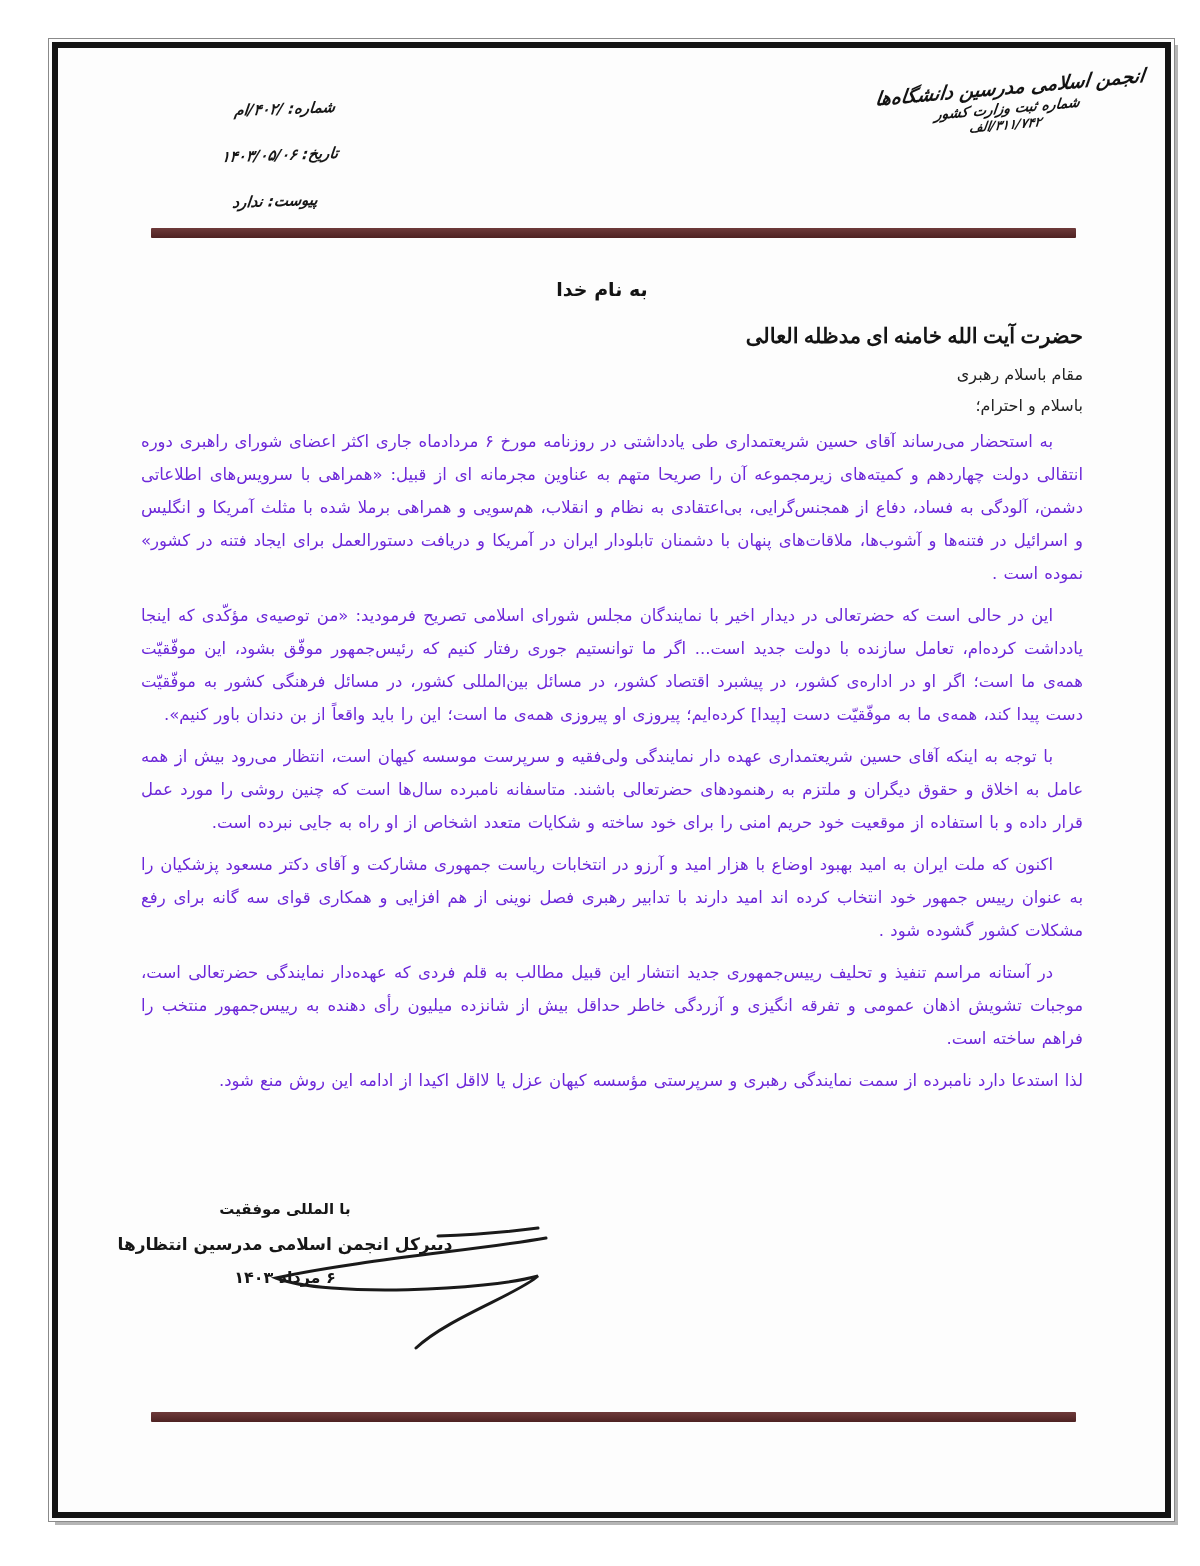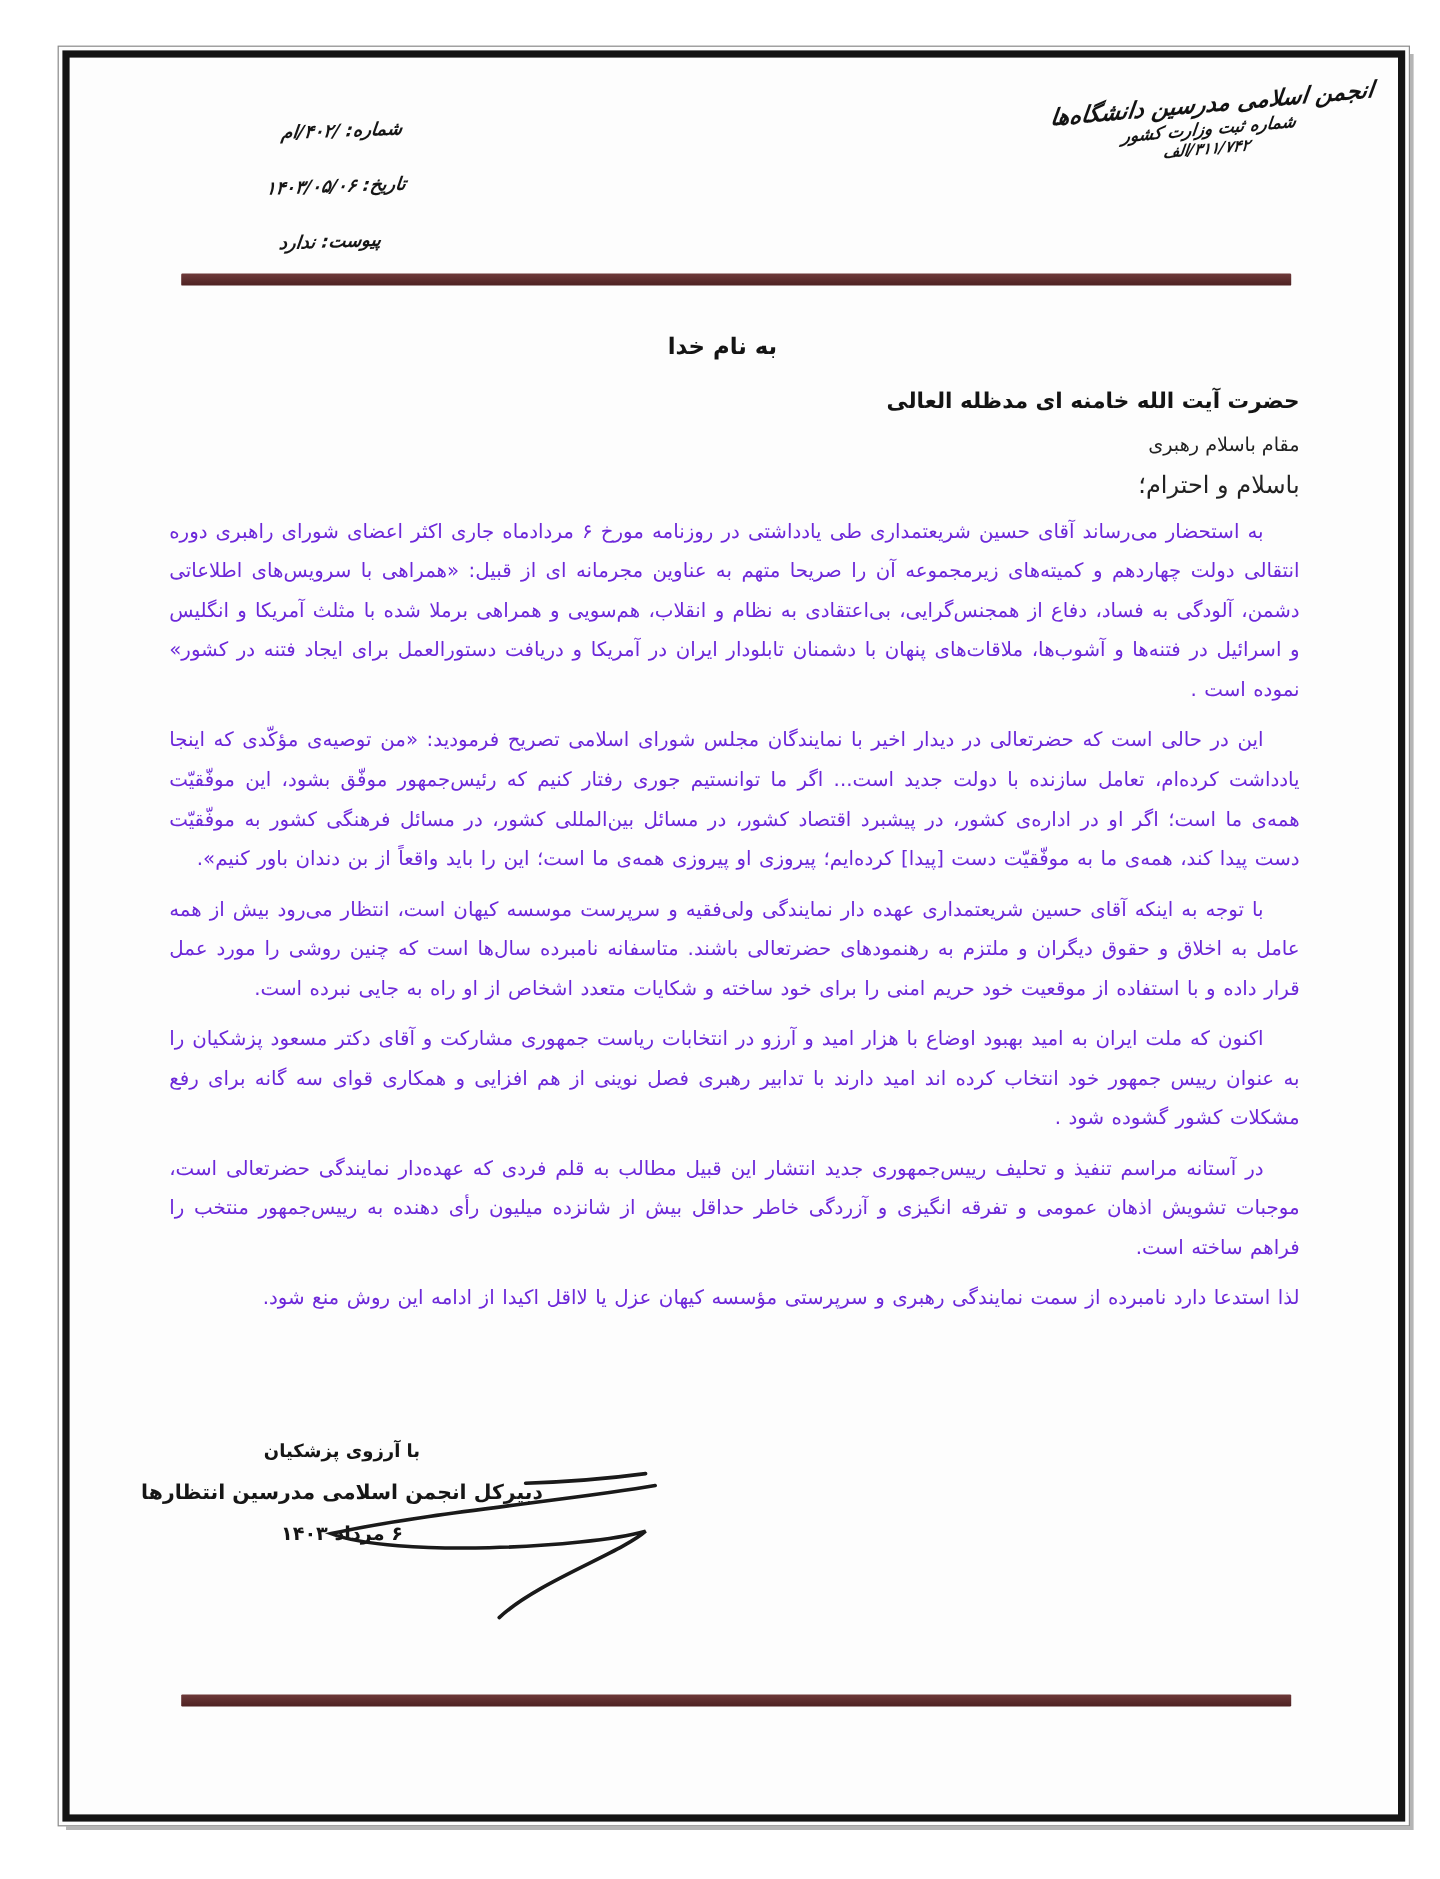--- a/index.html
+++ b/index.html
@@ -53,25 +53,26 @@
   
   .content {
     position: absolute; top: 230px; right: 82px; width: 962px;
     direction: rtl; color: #2e2e2e;
   }
   .basmala {
     text-align: center; font-weight: 700; color: #141414;
     font-size: 19px; margin-bottom: 24px;
   }
   .addressee {
-    font-weight: 700; color: #141414; font-size: 18px;
+    font-weight: 700; color: #141414; font-size: 21px;
     margin-bottom: 16px;
+    font-family: Liberation Serif, serif;
   }
   .addr-line { font-size: 16px; margin-bottom: 12px; color: #222; }
-  .salutation { font-size: 20px; margin-bottom: 10px; color: #222; text-align: right; }
+  .salutation { font-size: 16px; margin-bottom: 10px; color: #222; text-align: right; }
   .para {
     font-size: 16.5px; line-height: 33px; text-align: justify;
     text-indent: 30px; margin-bottom: 9px; color: #6d28d9;
     word-spacing: 1px;
     margin-left: 20px;
   }
   .para.no-indent { text-indent: 0; }
 
   
   .closing {
@@ -124,21 +125,21 @@
 
       <p class="para">به استحضار می‌رساند آقای حسین شریعتمداری  طی یادداشتی در روزنامه مورخ ۶ مردادماه جاری اکثر اعضای شورای راهبری دوره انتقالی دولت چهاردهم و کمیته‌های زیرمجموعه آن را صریحا متهم به عناوین مجرمانه ای از قبیل: «همراهی با سرویس‌های اطلاعاتی دشمن، آلودگی به فساد، دفاع از همجنس‌گرایی، بی‌اعتقادی به نظام و انقلاب، هم‌سویی و همراهی برملا شده با مثلث آمریکا و انگلیس و اسرائیل در فتنه‌ها و آشوب‌ها، ملاقات‌های پنهان با دشمنان تابلودار ایران در آمریکا و دریافت دستورالعمل برای ایجاد فتنه در کشور» نموده است .</p>
       <p class="para">این در حالی است که حضرتعالی در دیدار اخیر با نمایندگان مجلس شورای اسلامی تصریح فرمودید: «من توصیه‌ی مؤکّدی که اینجا یادداشت کرده‌ام، تعامل سازنده با دولت جدید است... اگر ما توانستیم جوری رفتار کنیم که رئیس‌جمهور موفّق بشود، این موفّقیّت همه‌ی ما است؛ اگر او در اداره‌ی کشور، در پیشبرد اقتصاد کشور، در مسائل بین‌المللی کشور، در مسائل فرهنگی کشور به موفّقیّت دست پیدا کند، همه‌ی ما به موفّقیّت دست [پیدا] کرده‌ایم؛ پیروزی او پیروزی همه‌ی ما است؛ این را باید واقعاً از بن دندان باور کنیم».</p>
       <p class="para">با توجه به اینکه آقای حسین شریعتمداری عهده دار نمایندگی ولی‌فقیه و سرپرست موسسه کیهان است، انتظار می‌رود بیش از همه عامل به اخلاق و حقوق دیگران و ملتزم به رهنمودهای حضرتعالی باشند. متاسفانه نامبرده سال‌ها است که چنین روشی را مورد عمل قرار داده و با استفاده از موقعیت  خود حریم امنی را برای خود ساخته و شکایات متعدد اشخاص از او راه به جایی نبرده است.</p>
       <p class="para">اکنون که ملت ایران به امید بهبود اوضاع با هزار امید و آرزو در انتخابات ریاست جمهوری مشارکت و آقای دکتر مسعود پزشکیان را به عنوان رییس جمهور خود انتخاب کرده اند امید دارند با تدابیر رهبری فصل نوینی از هم افزایی و همکاری قوای سه گانه برای رفع مشکلات کشور گشوده شود .</p>
       <p class="para">در آستانه مراسم تنفیذ و تحلیف رییس‌جمهوری جدید انتشار این قبیل مطالب به قلم فردی که عهده‌دار نمایندگی حضرتعالی است، موجبات تشویش اذهان عمومی و تفرقه انگیزی و آزردگی خاطر حداقل بیش از شانزده میلیون رأی دهنده به رییس‌جمهور منتخب را فراهم ساخته است.</p>
       <p class="para no-indent">لذا استدعا دارد نامبرده از سمت نمایندگی رهبری و سرپرستی مؤسسه کیهان عزل یا لااقل اکیدا از ادامه این روش منع شود.</p>
     </div>
 
     <div class="closing">
-      <div class="wish">با آرزوی پزشکیان</div>
+      <div class="wish">با المللی موفقیت</div>
       <div class="role">دبیرکل انجمن اسلامی مدرسین انتظار‌ها</div>
       <div class="date">۶ مرداد ۱۴۰۳</div>
     </div>
 
     <svg class="scrawl" viewBox="0 0 420 160" aria-hidden="true">
       <path d="M 330 22 C 300 26, 260 29, 230 30" fill="none" stroke="#1a1a1a" stroke-width="3" stroke-linecap="round"></path>
       <path d="M 338 32 C 270 44, 150 54, 68 72 C 120 92, 280 84, 330 70 C 310 88, 240 112, 208 142" fill="none" stroke="#1a1a1a" stroke-width="3" stroke-linecap="round"></path>
     </svg>
 
     <div class="rule rule-bottom"></div>

